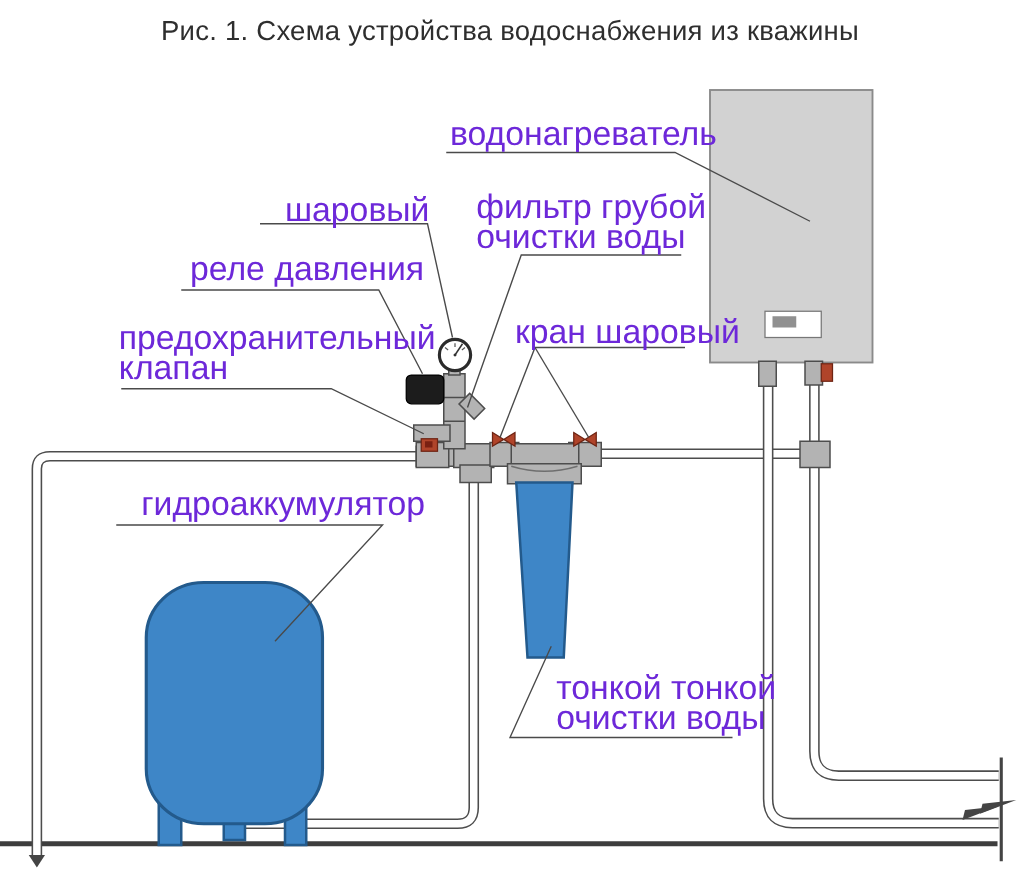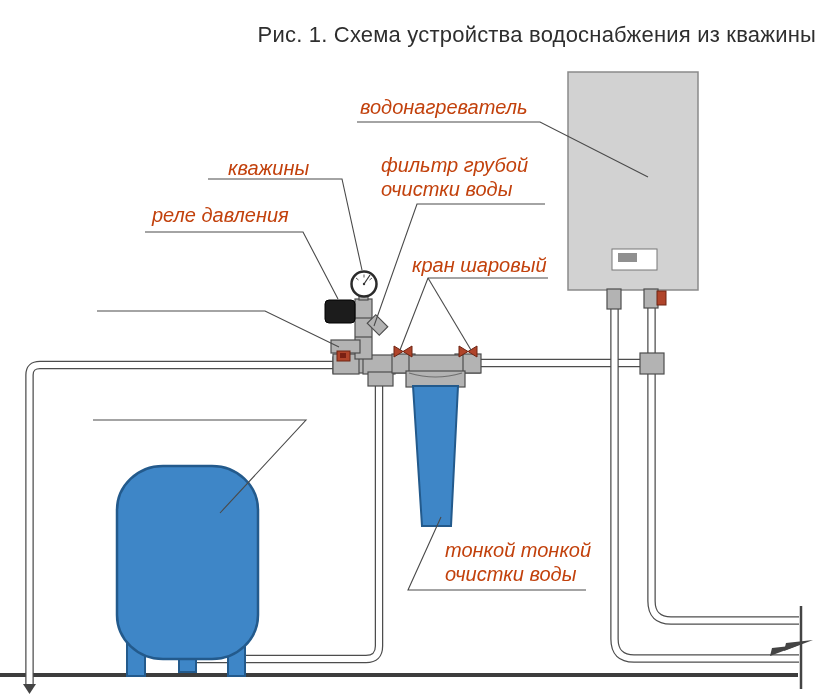--- a/index.html
+++ b/index.html
@@ -1,28 +1,27 @@
 <!DOCTYPE html>
 <html><head>
 <meta charset="utf-8">
 <style>
   html,body{margin:0;padding:0;background:#fff;}
   .canvas{
     position:relative;width:816px;height:698px;background:#ffffff;overflow:hidden;
     font-family:"Liberation Sans","DejaVu Sans",sans-serif;
   }
   .title{
-    position:absolute;top:22px;left:0;width:816px;text-align:right;
+    position:absolute;top:12px;left:0;width:816px;text-align:center;
     font-size:22px;color:#2e2e2e;letter-spacing:0.2px;
   }
   svg{position:absolute;top:0;left:0;}
   .lbl{
-    position:absolute;font-size:20px;color:#c2410c;line-height:24px;
+    position:absolute;font-size:27px;color:#6d28d9;line-height:24px;
     white-space:pre-line;
-    font-style:italic;
   }
 </style>
 </head>
 <body>
 
 <div class="canvas">
 
   <svg width="816" height="698" viewBox="0 0 816 698">
 
     <line x1="0" y1="675" x2="798" y2="675" stroke-width="4" stroke="#3d3d3d"></line>
@@ -140,20 +139,23 @@
       <polyline points="145,232 303,232 338,299"></polyline>
       <polyline points="97,311 265,311 339,347"></polyline>
       <polyline points="93,420 306,420 220,513"></polyline>
       <polyline points="586,590 408,590 441,517"></polyline>
     </g>
   </svg>
 
   <div class="title">Рис. 1. Схема устройства водоснабжения из кважины</div>
 
   <div class="lbl" style="left:360px;top:95px">водонагреватель</div>
-  <div class="lbl" style="left:228px;top:156px">кважины</div>
+  <div class="lbl" style="left:228px;top:156px">шаровый</div>
   <div class="lbl" style="left:381px;top:153px">фильтр грубой
 очистки воды</div>
   <div class="lbl" style="left:412px;top:253px">кран шаровый</div>
   <div class="lbl" style="left:152px;top:203px">реле давления</div>
+  <div class="lbl" style="left:95px;top:258px">предохранительный
+клапан</div>
+  <div class="lbl" style="left:113px;top:391px">гидроаккумулятор</div>
   <div class="lbl" style="left:445px;top:538px">тонкой тонкой
 очистки воды</div>
 </div>
 
 </body></html>

